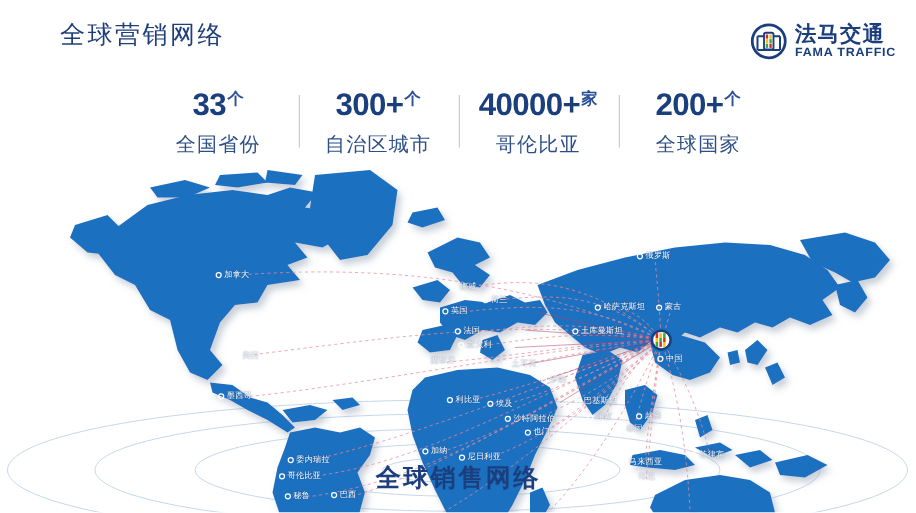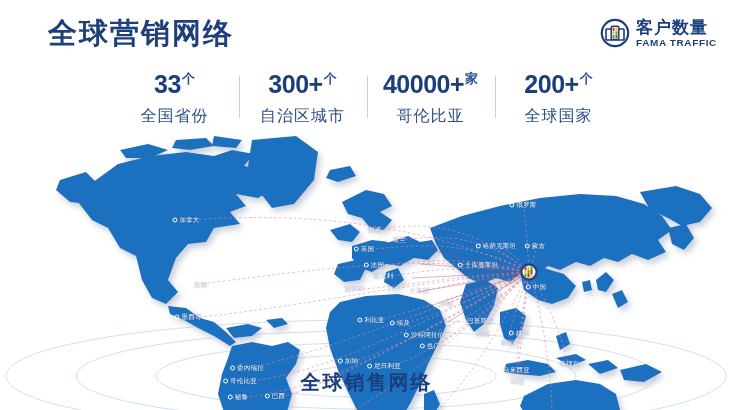--- a/index.html
+++ b/index.html
@@ -7,21 +7,21 @@
     width:733px;height:410px;overflow:hidden;background:#ffffff;
     font-family:"Liberation Sans","DejaVu Sans",sans-serif;
     position:relative;
   }
   .slide{position:absolute;inset:0;background:#ffffff;}
 
   
   .title{
     position:absolute;left:48px;top:14px;
     font-family:"Liberation Serif","DejaVu Serif",serif;
-    font-weight:bold;font-size:29px;letter-spacing:2px;
+    font-weight:normal;font-size:20px;letter-spacing:2px;
     color:#1f3f7a;white-space:nowrap;
   }
   .logo{
     position:absolute;right:20px;top:18px;
     display:flex;align-items:center;gap:6px;
   }
   .logo-mark{width:30px;height:30px;position:relative;flex:0 0 auto;}
   .logo-text{display:flex;flex-direction:column;line-height:1;}
   .logo-cn{
     font-family:"Liberation Serif","DejaVu Serif",serif;
@@ -104,21 +104,21 @@
         <rect x="11.2" y="8.2" width="7.6" height="13.4" rx="1.4" fill="#ffffff" stroke="#1b3e7d" stroke-width="1.5"></rect>
         <rect x="12.6" y="9.6" width="1.9" height="3.3" fill="#d9262c"></rect>
         <rect x="12.6" y="13.3" width="1.9" height="3.3" fill="#f2c014"></rect>
         <rect x="12.6" y="17.0" width="1.9" height="3.3" fill="#3aa935"></rect>
         <rect x="15.5" y="9.6" width="1.9" height="3.3" fill="#f2c014"></rect>
         <rect x="15.5" y="13.3" width="1.9" height="3.3" fill="#3aa935"></rect>
         <rect x="15.5" y="17.0" width="1.9" height="3.3" fill="#d9262c"></rect>
       </svg>
     </div>
     <div class="logo-text">
-      <span class="logo-cn">客户数量</span>
+      <span class="logo-cn">法马交通</span>
       <span class="logo-en">FAMA TRAFFIC</span>
     </div>
   </div>
 
   <div class="stats">
     <div class="stat">
       <div class="stat-num">
         <span class="v">33</span>
         <span class="u">个</span>
       </div>

